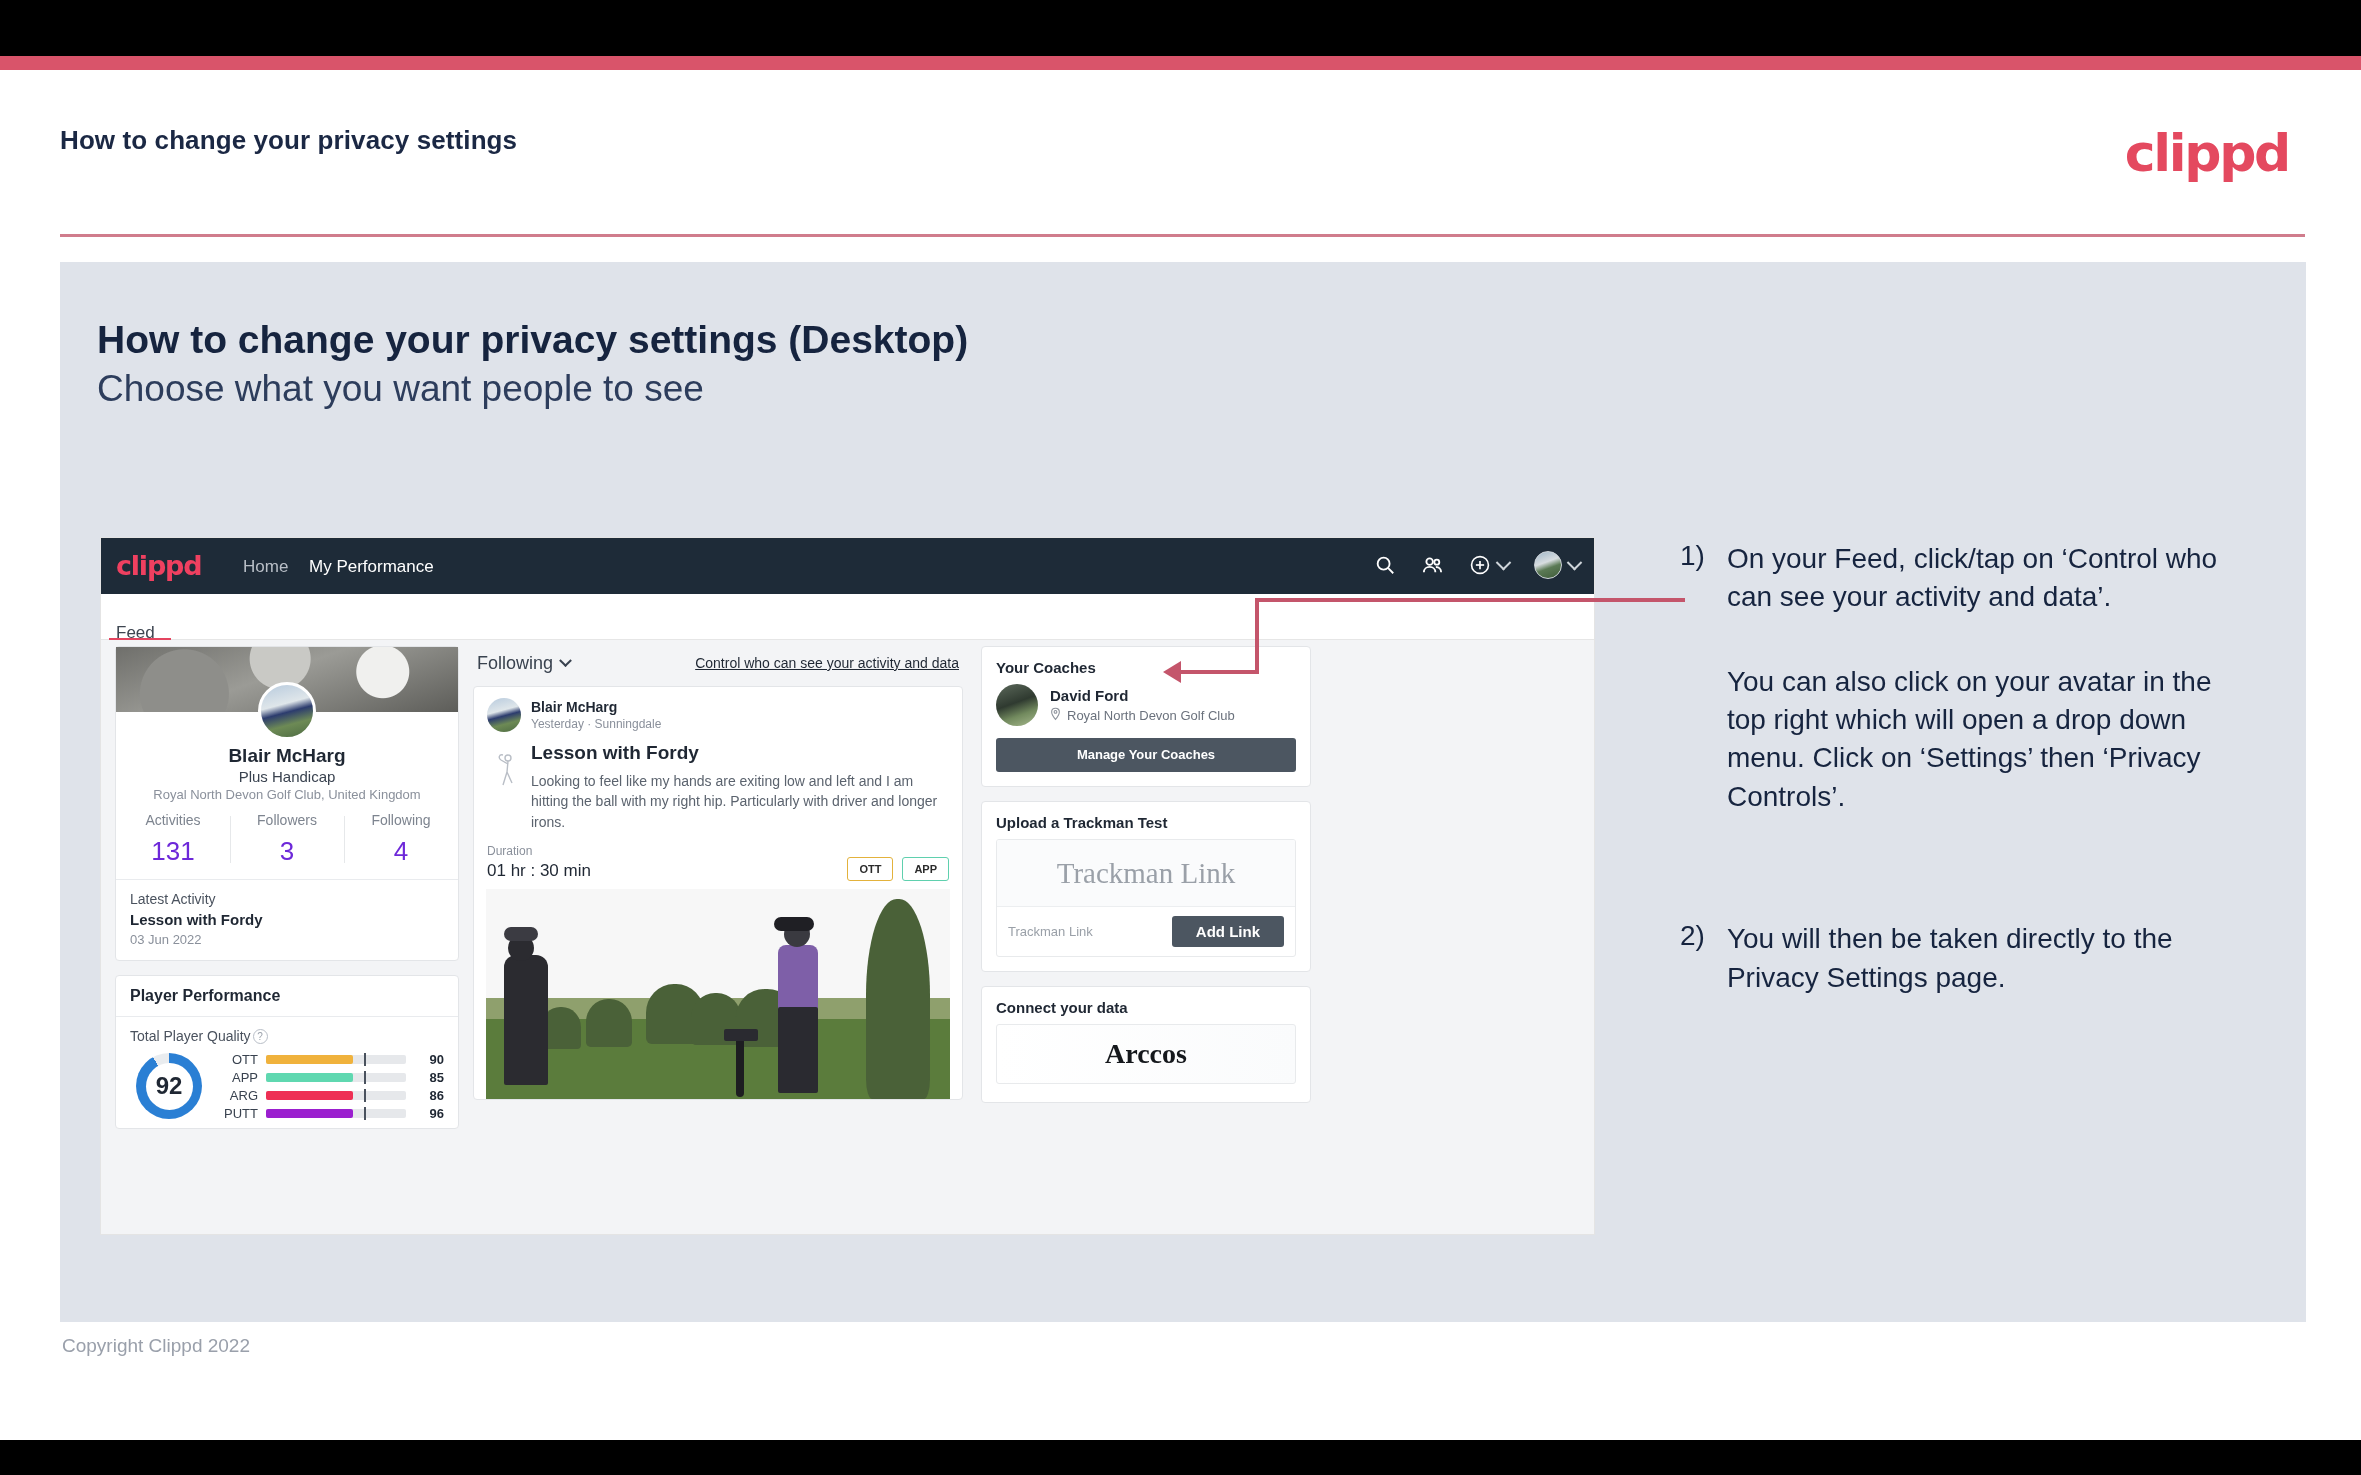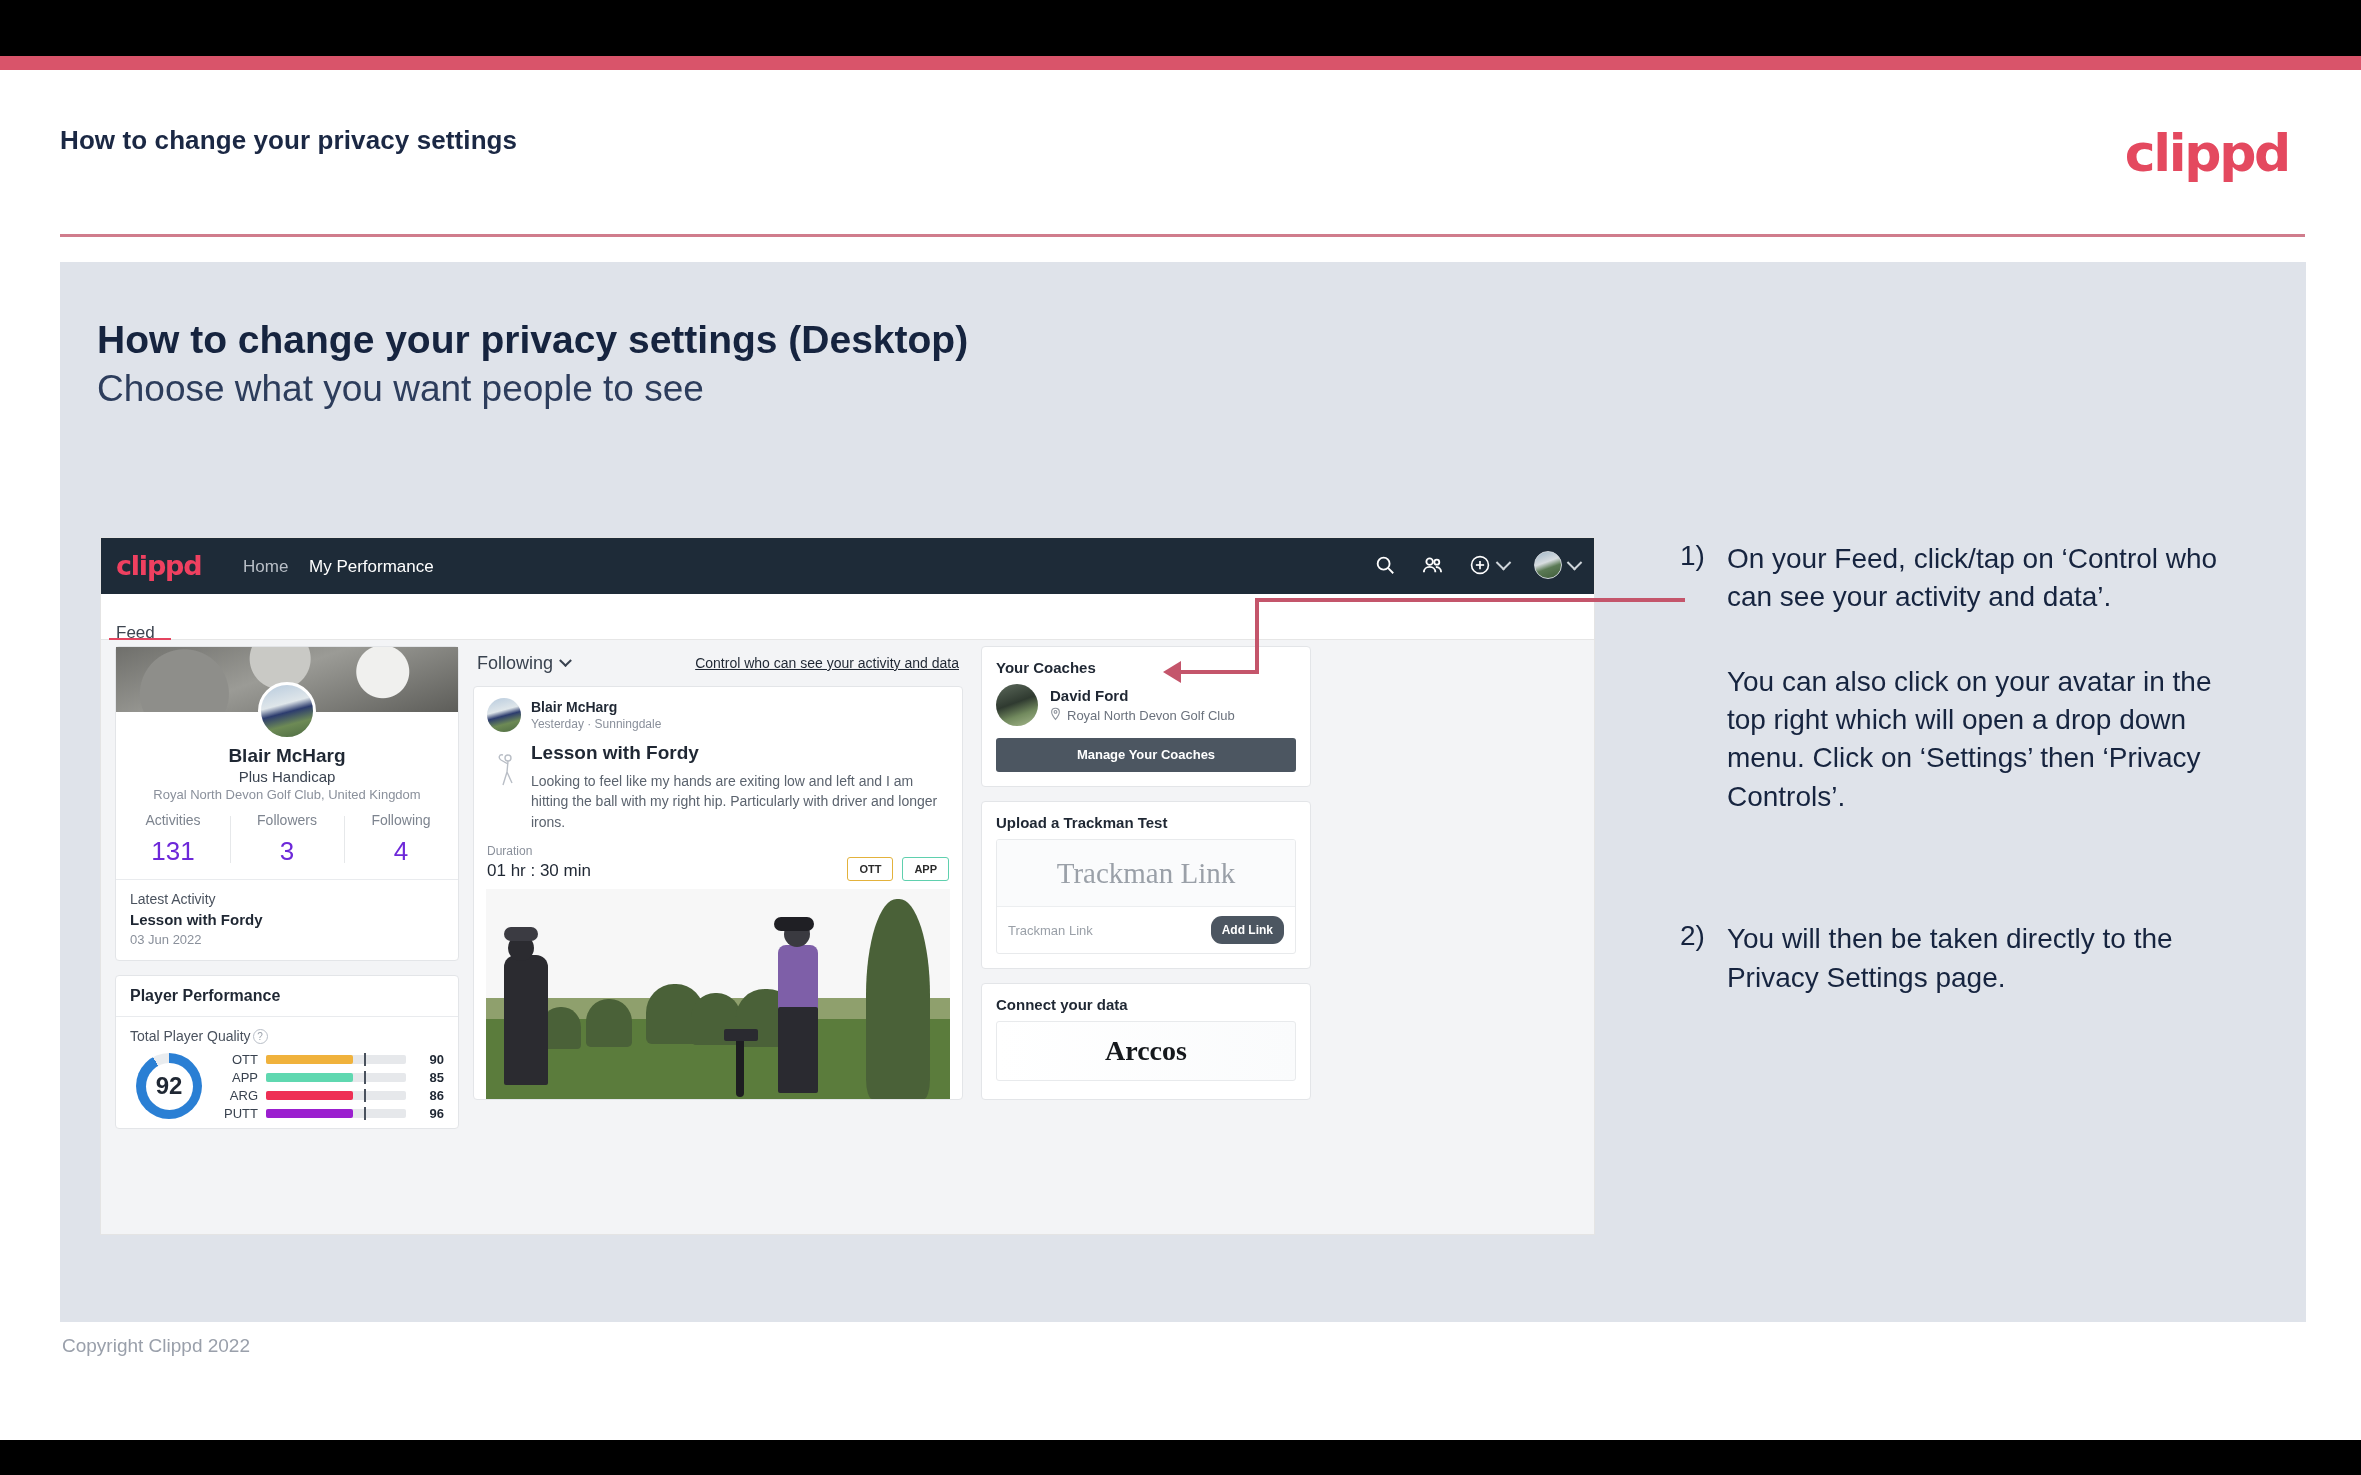--- a/index.html
+++ b/index.html
@@ -204,21 +204,21 @@
   .card-gap { margin-top:14px; }
   .upload-box {
     margin:0 14px; border:1px solid #e8eaec; border-radius:3px; overflow:hidden;
   }
   .upload-logo {
     height:66px; background:#fafbfc; display:flex; align-items:center; justify-content:center;
     font-family:"Liberation Serif", serif; font-size:29px; color:#9aa0a8;
   }
   .upload-row { display:flex; align-items:center; justify-content:space-between; padding:9px 11px; border-top:1px solid #eceef0; }
   .upload-ph { font-size:13px; color:#9aa0a8; }
-  .btn-add { background:#4c5661; color:#fff; font-size:12px; font-weight:700; padding:7px 11px; border-radius:11px; }
+  .btn-add { background:#4c5661; color:#fff; font-size:15px; font-weight:700; padding:7px 24px; border-radius:3px; }
   .arccos-box {
     margin:0 14px 18px; border:1px solid #e8eaec; border-radius:3px;
     height:60px; display:flex; align-items:center; justify-content:center;
     background:linear-gradient(to right,#ffffff,#fafbfc);
     font-family:"Liberation Serif", serif; font-size:28px; font-weight:700; color:#15181c;
   }
 
   
   .cal-h1 { position:absolute; left:1255px; top:598px; width:430px; height:4px; background:#c4556b; }
   .cal-v  { position:absolute; left:1255px; top:598px; width:4px; height:74px; background:#c4556b; }

